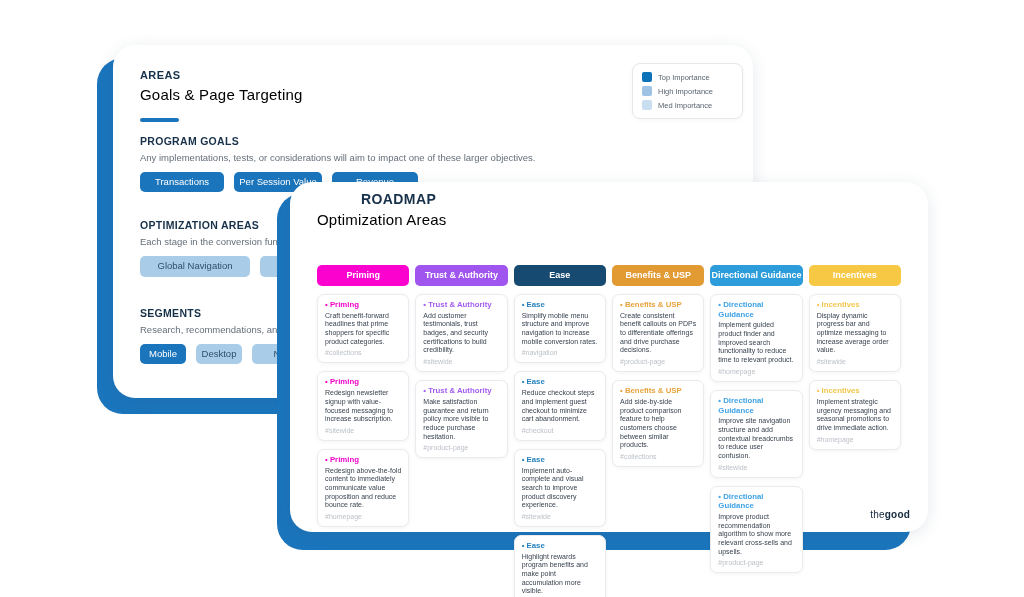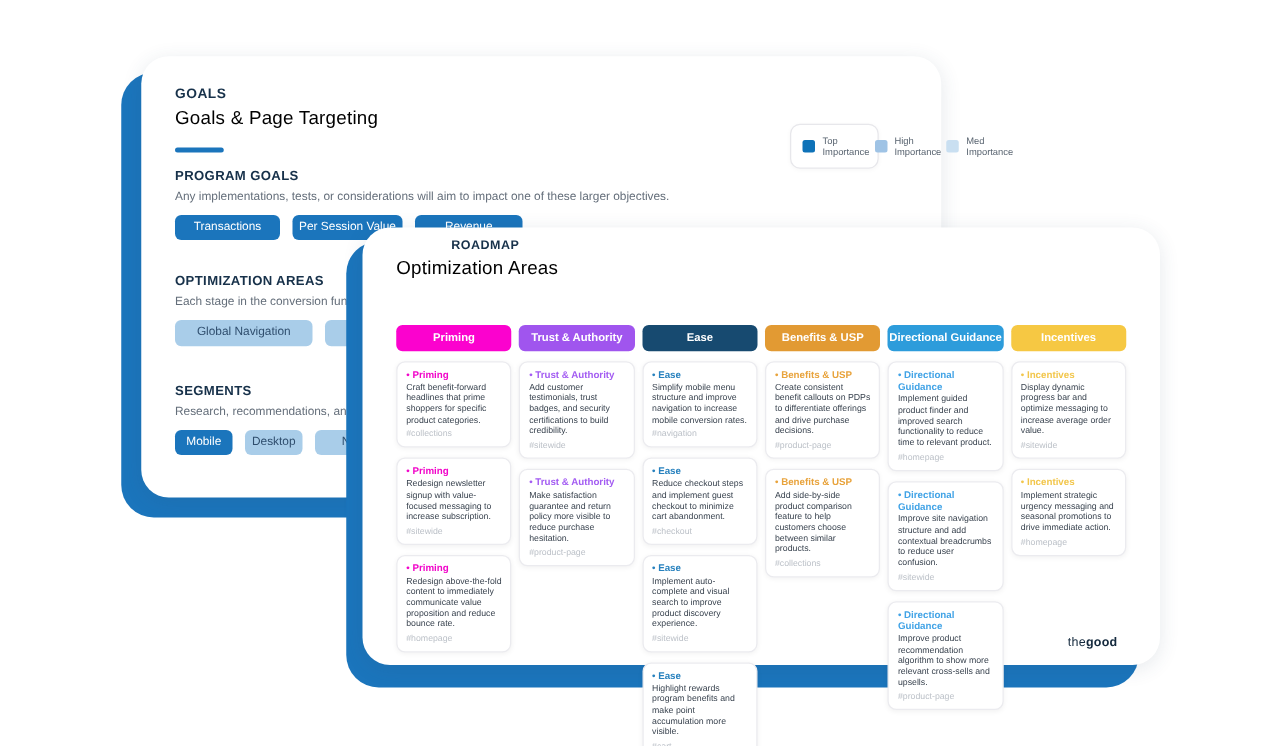--- a/index.html
+++ b/index.html
@@ -33,23 +33,23 @@
   .btn-light { background:#a9cde9; color:#2f4e6e; }
   .w-trans { width:84px;text-align:center; } .w-psv { width:88px; } .w-rev { width:86px; }
   .w-gnav { width:110px; } .w-part { width:70px; }
   .w-seg  { width:46px; }  .w-new { width:62px; }
 
   .mt-pg  { margin-top:13px; }
   .mt-opt { margin-top:27px; }
   .mt-seg { margin-top:30px; }
 
   
-  .legend { position:absolute; left:519px; top:18px; width:71px; background:#fff;
+  .legend { position:absolute; left:519px; top:18px; width:111px; background:#fff;
             border:1px solid #e7e7eb; border-radius:8px; padding:8px 9px;
-            box-shadow:0 1px 4px rgba(0,0,0,0.04); display:flex; gap:4px;margin-top:36px; }
+            box-shadow:0 1px 4px rgba(0,0,0,0.04); display:flex; flex-direction:column; gap:4px; }
   .legend-row { display:flex; align-items:center; gap:6px; }
   .legend-swatch { width:10px; height:10px; border-radius:2px; flex:0 0 auto; }
   .sw-top { background:#0e72b8; } .sw-high { background:#9fc3e5; } .sw-med { background:#c9dff1; }
   .legend-label { font-size:7.5px; color:#596470; }
 
   
   .road-grid { display:grid; grid-template-columns:repeat(6,1fr); gap:6px; margin-top:9px; }
   .road-col { display:flex; flex-direction:column; gap:8px;margin-top:28px; }
   .col-header { height:21px; line-height:21px; border-radius:5px; text-align:center;
                 font-size:9px; font-weight:700; color:#ffffff; cursor:pointer; }
@@ -60,33 +60,33 @@
   .road-card-body { font-size:7px; color:#39434f; line-height:1.24; margin-top:2px; }
   .road-card-tag { font-size:7px; color:#bcc1c8; margin-top:3px; }
 
   .hdr-c0 { background:#fb02ce; } .ttl-c0 { color:#f104c9; }
   .hdr-c1 { background:#a055ee; } .ttl-c1 { color:#a35cf2; }
   .hdr-c2 { background:#174a70; } .ttl-c2 { color:#2781be; }
   .hdr-c3 { background:#e29a33; } .ttl-c3 { color:#e8a33c; }
   .hdr-c4 { background:#2d9cdb; } .ttl-c4 { color:#41a3e6; }
   .hdr-c5 { background:#f6c843; } .ttl-c5 { color:#f2c64b; }
 
-  .logo { position:absolute; right:34px; bottom:12px; font-size:10px; color:#14293d; letter-spacing:0.2px; }
+  .logo { position:absolute; right:18px; bottom:12px; font-size:10px; color:#14293d; letter-spacing:0.2px; }
   .logo .logo-the { font-weight:400; }
   .logo .logo-good { font-weight:700; }
 </style>
 </head>
 <body>
 
 <div class="stage">
 
   <div class="backer goals-backer"></div>
   <div class="card goals-card">
 
-    <div class="eyebrow">GOALS</div>
+    <div class="eyebrow">AREAS</div>
     <div class="card-title">Goals &amp; Page Targeting</div>
     <div class="divider"></div>
 
     <div class="section-heading mt-pg">PROGRAM GOALS</div>
     <div class="section-desc">Any implementations, tests, or considerations will aim to impact one of these larger objectives.</div>
     <div class="btn-row">
       <button class="btn btn-solid w-trans">Transactions</button>
       <button class="btn btn-solid w-psv">Per Session Value</button>
       <button class="btn btn-solid w-rev">Revenue</button>
     </div>
@@ -118,21 +118,21 @@
       <div class="legend-row">
         <span class="legend-swatch sw-med"></span>
         <span class="legend-label">Med Importance</span>
       </div>
     </div>
   </div>
 
   <div class="backer roadmap-backer" style="z-index:2;"></div>
   <div class="card roadmap-card">
 
-    <div class="eyebrow" style="font-size:10px;padding-left:44px;">ROADMAP</div>
+    <div class="eyebrow" style="font-size:14px;padding-left:44px;">ROADMAP</div>
     <div class="card-title" style="margin-top:4px;">Optimization Areas</div>
 
     <div class="road-grid">
 
       <div class="road-col">
         <div class="col-header hdr-c0">Priming</div>
         <div class="road-card">
           <div class="road-card-title ttl-c0">Priming</div>
           <div class="road-card-body">Craft benefit-forward headlines that prime shoppers for specific product categories.</div>
           <div class="road-card-tag">#collections</div>

